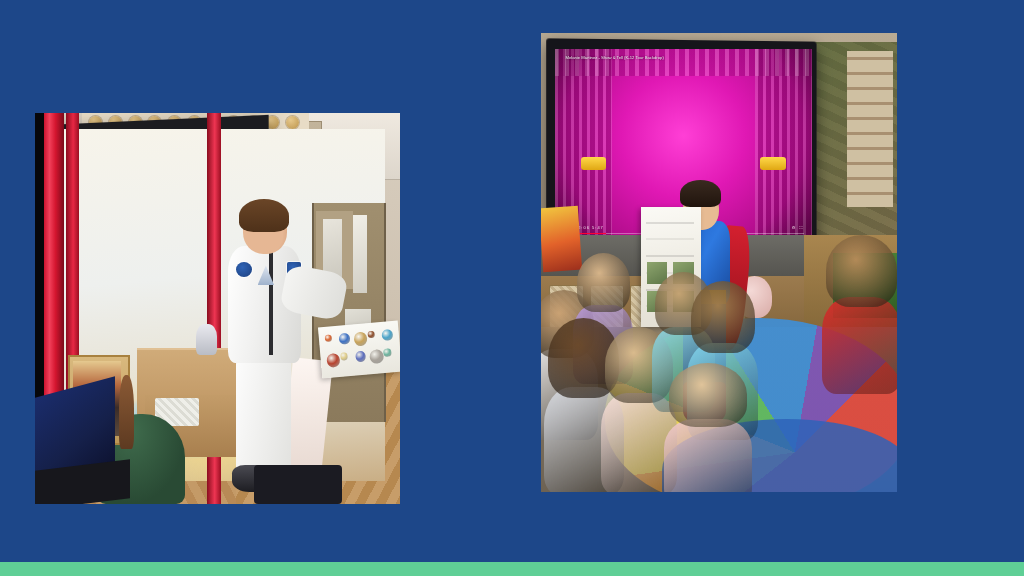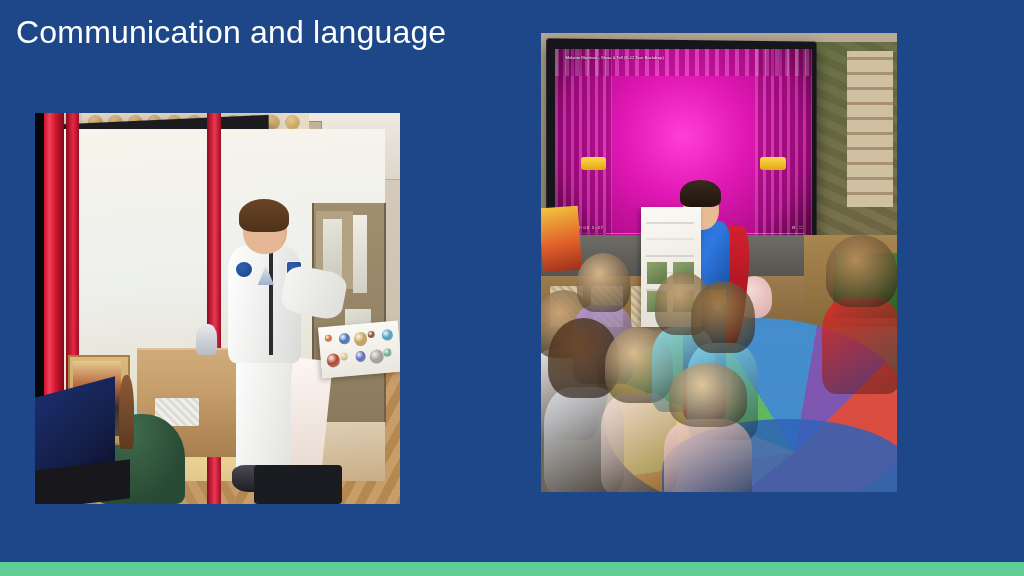--- a/index.html
+++ b/index.html
@@ -495,21 +495,20 @@
     left: 55%; top: 53%; width: 10%; height: 9%;
     background: radial-gradient(circle at 40% 35%, #f4d9d6, #d7a9a4);
     border-radius: 50% 50% 40% 40%;
   }
 </style>
 </head>
 <body>
 
 <div id="slide">
 
-  <div id="slide-title">Communication and language</div>
 
   <div class="photo" id="photo-left">
     <div class="photo-canvas">
 
       <div class="ph" id="L-wall"></div>
       <div class="ph" id="L-ceiling"></div>
       <div class="ph" id="L-floor"></div>
       <div class="ph" id="L-floor2"></div>
 
       <div class="ph" id="L-display"></div>

